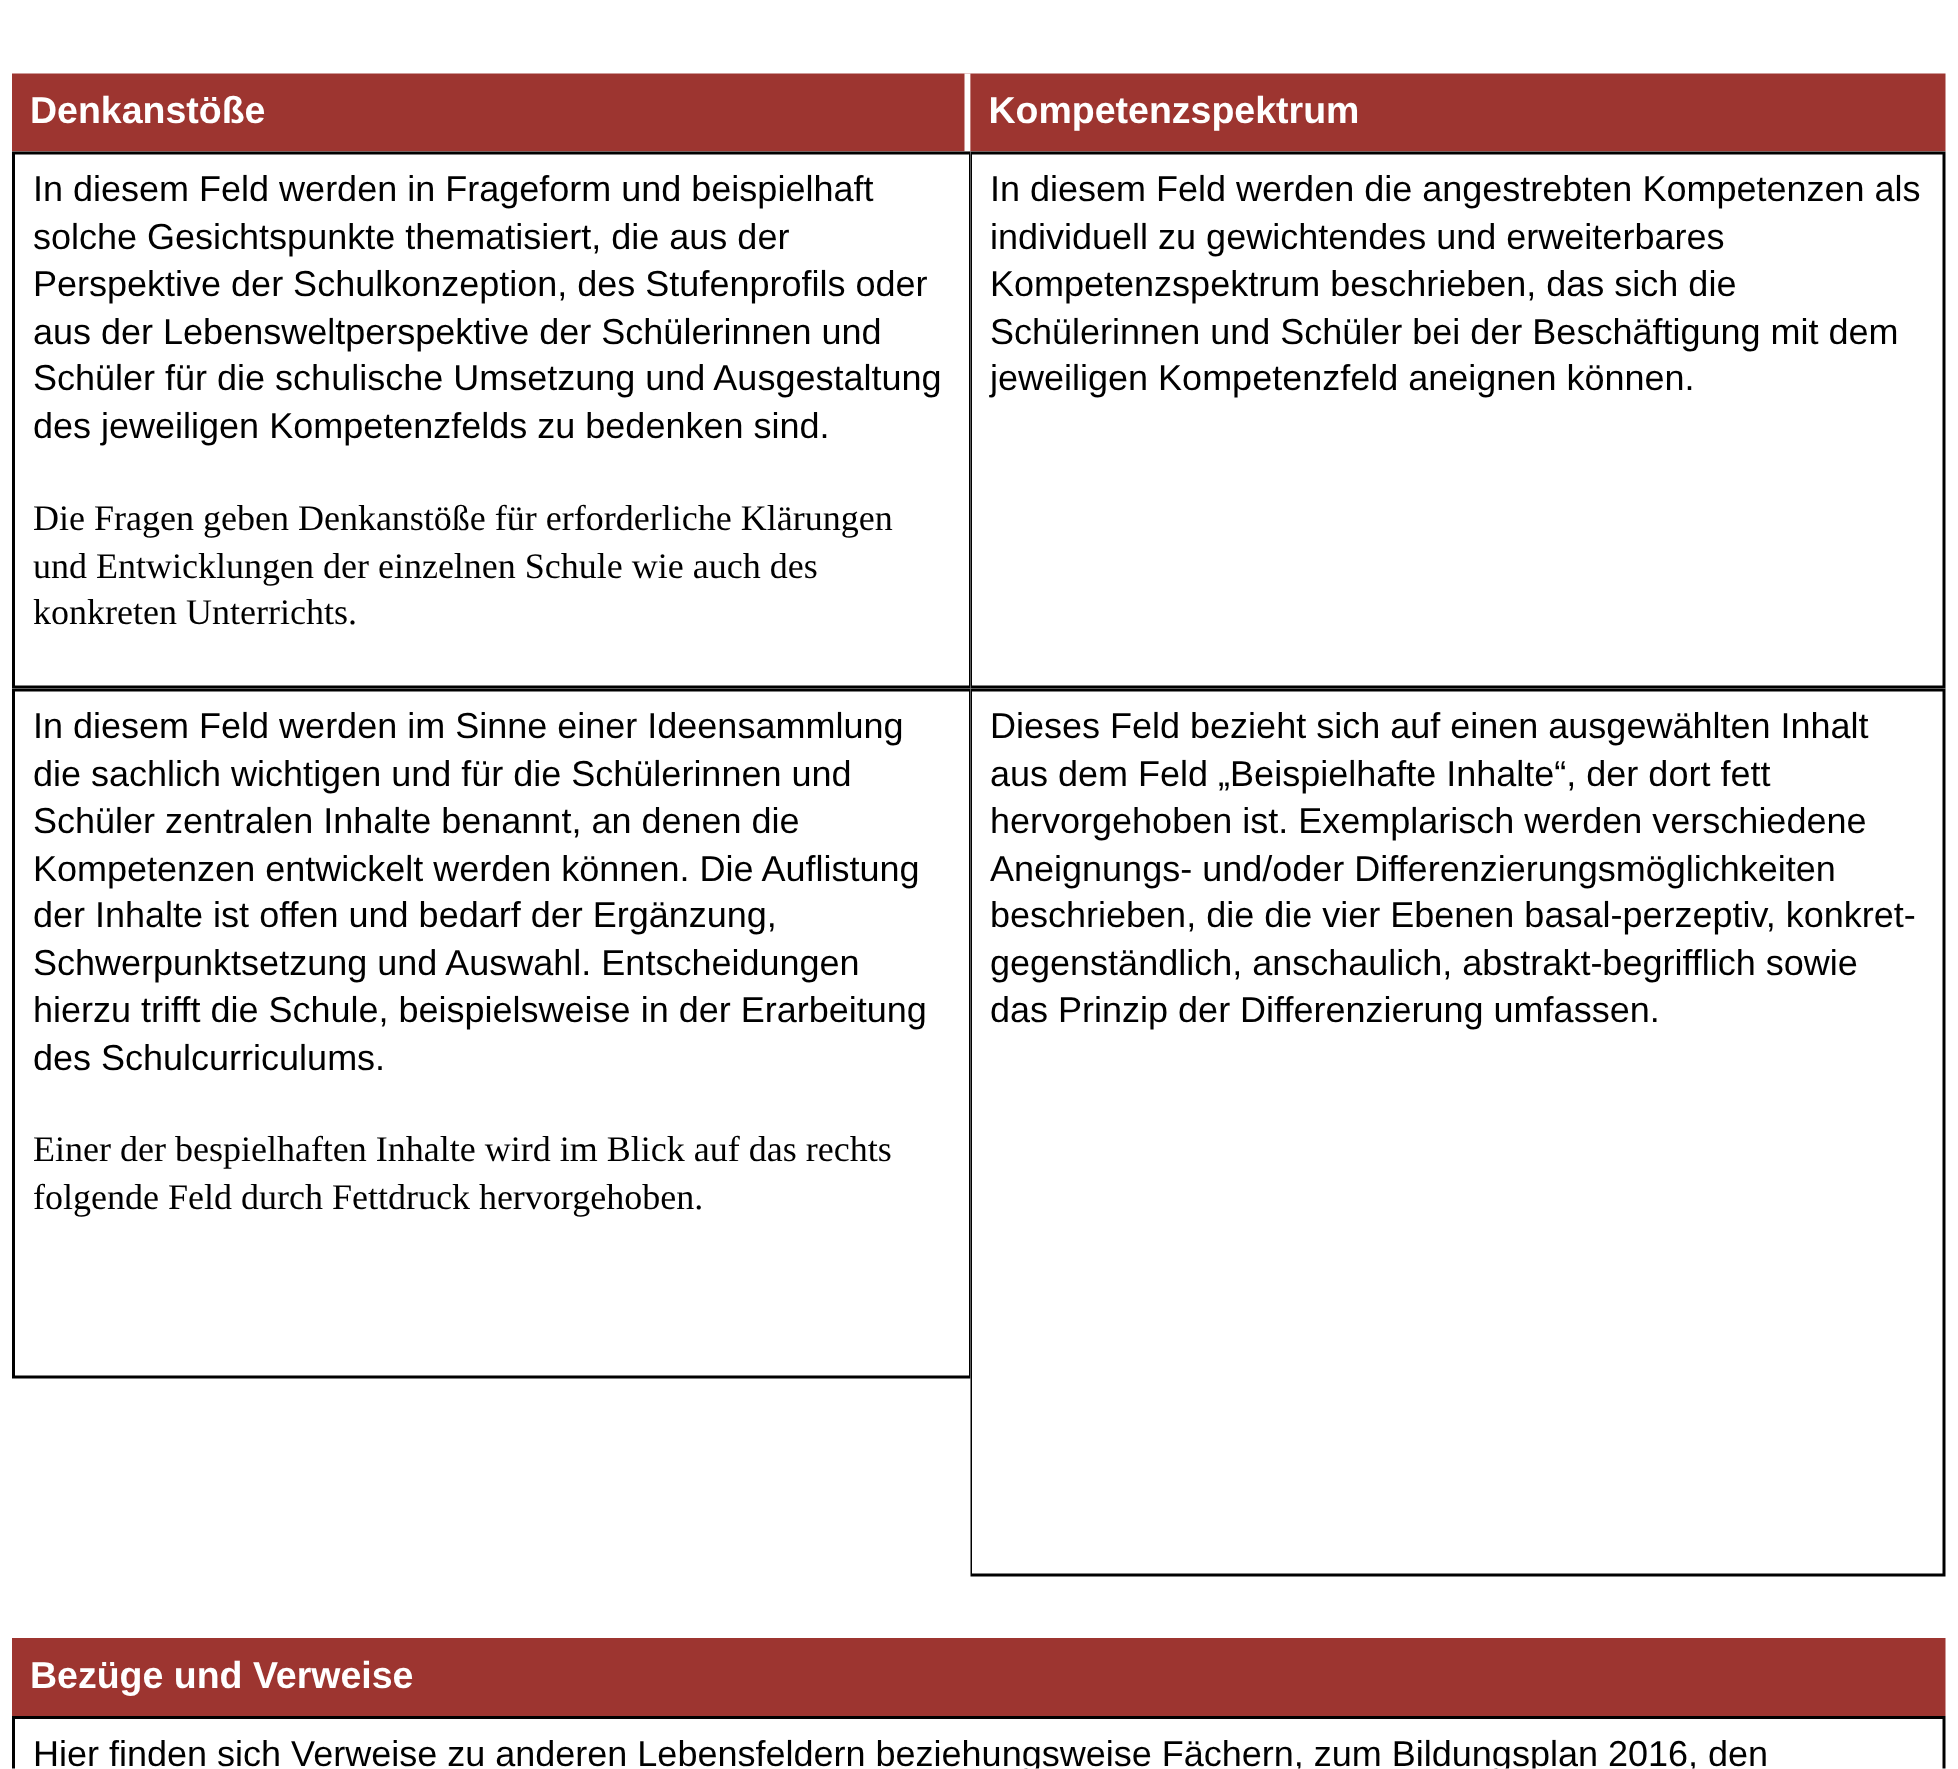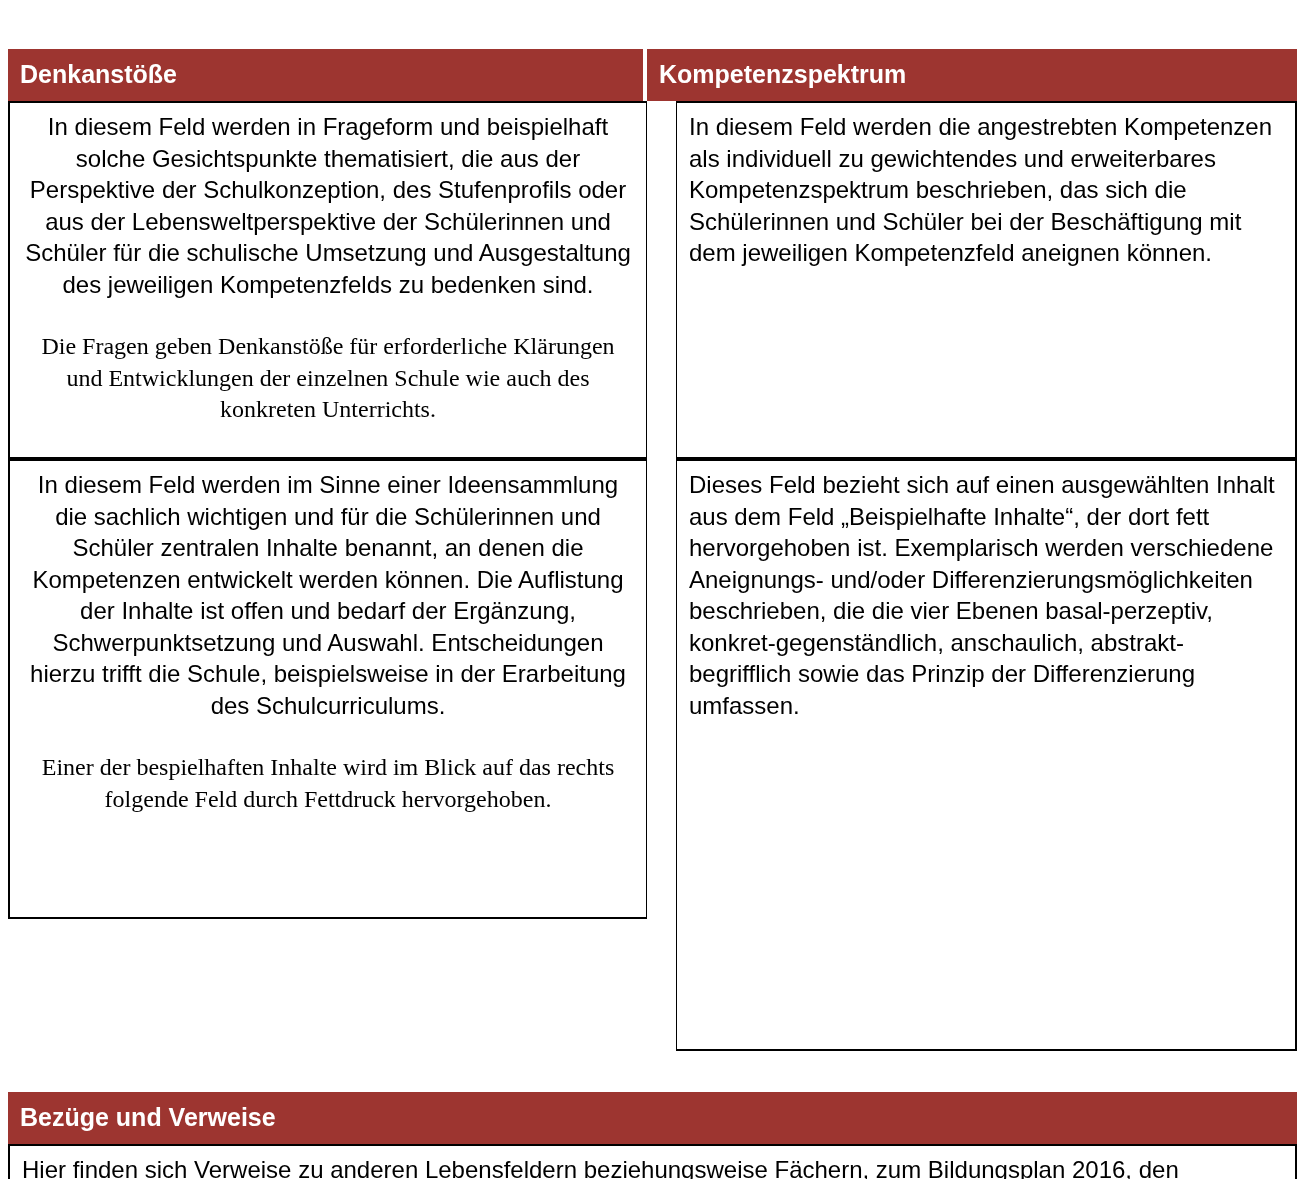--- a/index.html
+++ b/index.html
@@ -47,22 +47,22 @@
 
   
   .body-cell {
     font-size: 24px;
     line-height: 31.5px;
     padding: 8px 12px 10px 12px;
     box-sizing: border-box;
     border: 2px solid #000000;
     background: #ffffff;
   }
-  .body-cell.left  { border-right: 1px solid #000000; text-align: center; }
-  .body-cell.right { border-left: 1px solid #000000; margin-left: 29px; }
+  .body-cell.left  { border-right: 1px solid #000000; }
+  .body-cell.right { border-left: 1px solid #000000; }
 
   p.para { margin: 0; }
   p.para + p.para { margin-top: 31px; font-family: Liberation Serif, serif; }
 
   .full-width-cell {
     font-size: 24px;
     line-height: 30px;
     padding: 9px 12px 24px 12px;
     box-sizing: border-box;
     border: 2px solid #000000;

